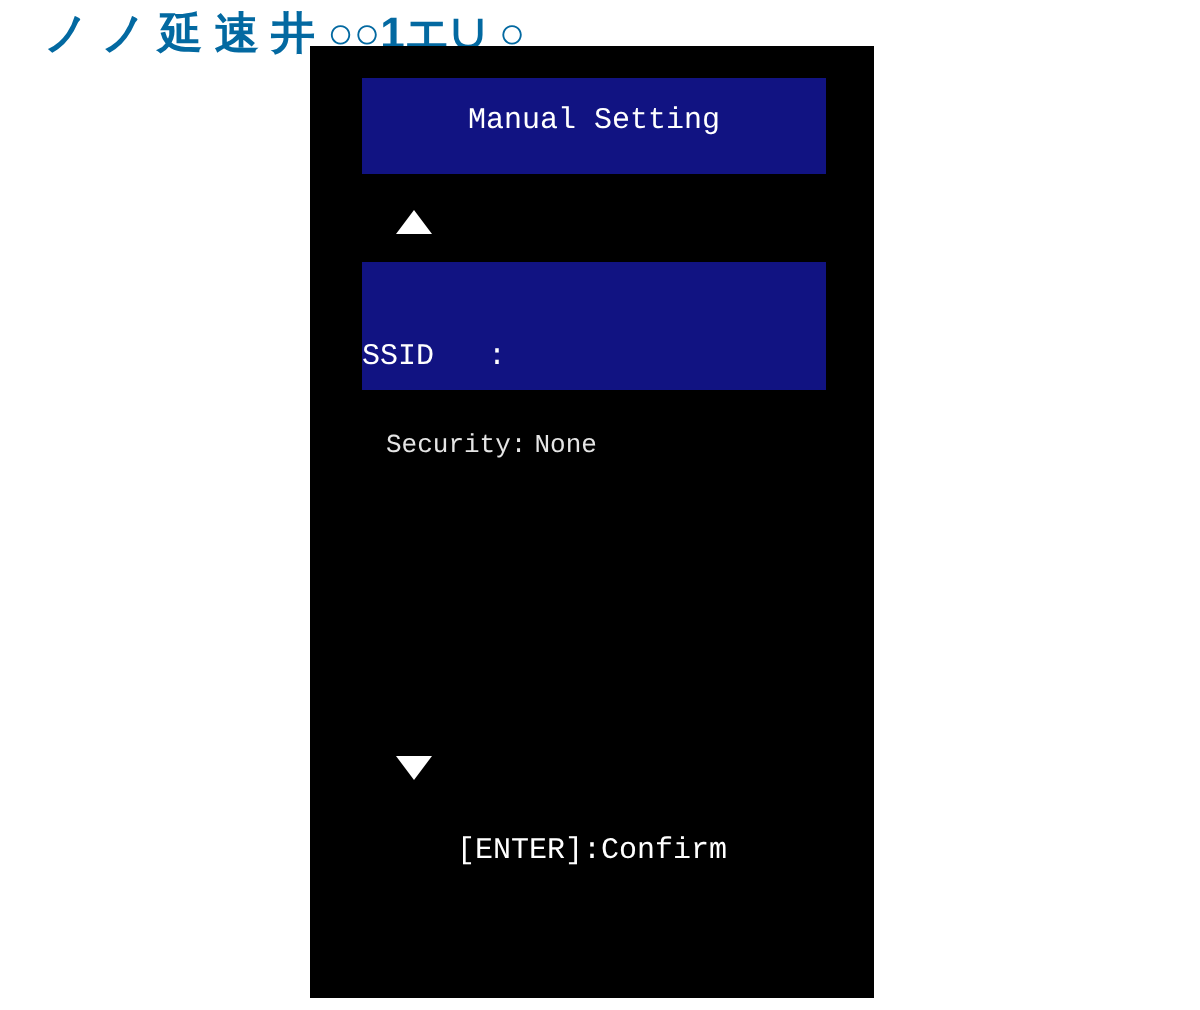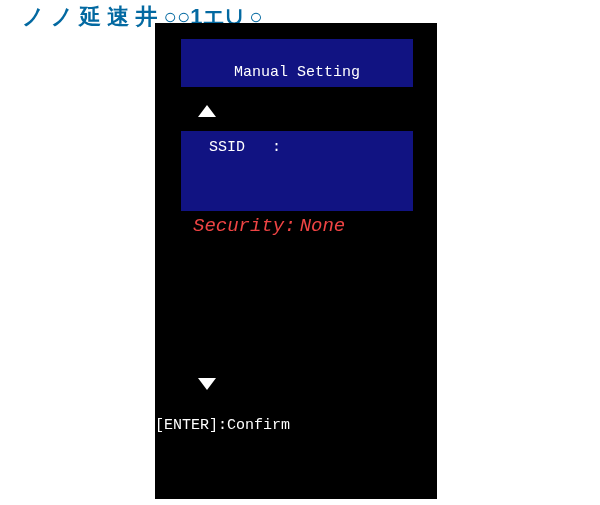--- a/index.html
+++ b/index.html
@@ -36,21 +36,21 @@
 
   .title-zone {
     position: absolute;
     left: 26px;
     top: 16px;
     width: 232px;
     height: 48px;
     background: #111382;
     color: #fff;
     display: flex;
-    align-items: flex-end;
+    align-items: center;
     justify-content: center;
     padding-bottom: 6px;
     box-sizing: border-box;
     font-size: 15px;
   }
 
   .arrow-up {
     position: absolute;
     left: 43px;
     top: 82px;
@@ -70,48 +70,48 @@
     border-left: 9px solid transparent;
     border-right: 9px solid transparent;
     border-top: 12px solid #fff;
   }
 
   .field-selected {
     position: absolute;
     left: 26px;
     top: 108px;
     width: 232px;
-    height: 80px;
+    height: 64px;
     background: #111382;
     color: #fff;
     box-sizing: border-box;
-    padding: 8px 28px;
+    padding: 8px 0;
     display: flex;
-    align-items: flex-start;
+    align-items: flex-end;
     font-size: 15px;
   }
 
   .ssid-label { white-space: pre; }
 
   .security-row {
     position: absolute;
     left: 38px;
     top: 192px;
-    color: #ef4444;
+    color: #e5e5e5;
     display: flex;
-    font-size: 19px;
-    font-style: italic;
+    font-size: 13px;
   }
   .security-row .lbl { white-space: pre; }
   .security-row .val { margin-left: 4px; }
 
   .hint {
     position: absolute;
     left: 0;
     width: 100%;
+    text-align: center;
     color: #fff;
     font-size: 15px;
   }
   .hint-enter  { top: 394px; }
   .hint-return { top: 428px; }
 </style>
 </head>
 <body>
 
 <div class="frag">ノ ノ 延 速 井 ○○1エ∪ ○</div>

